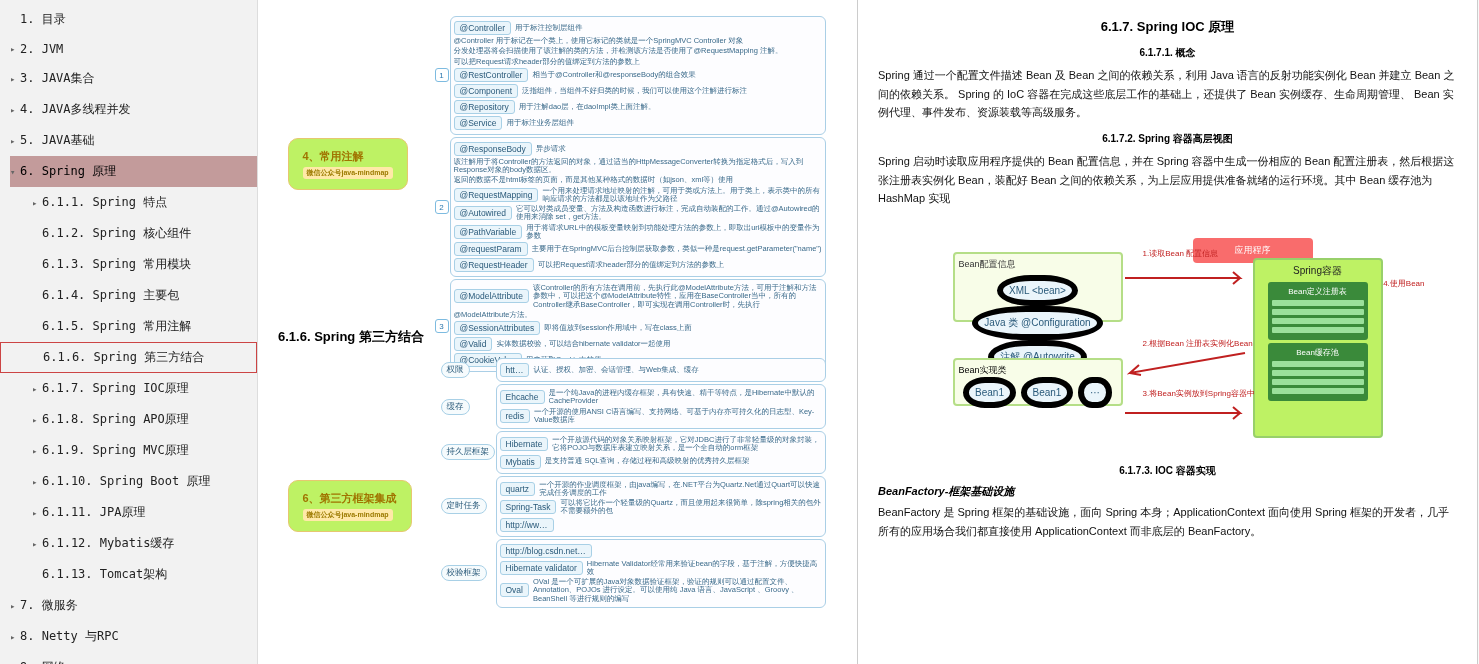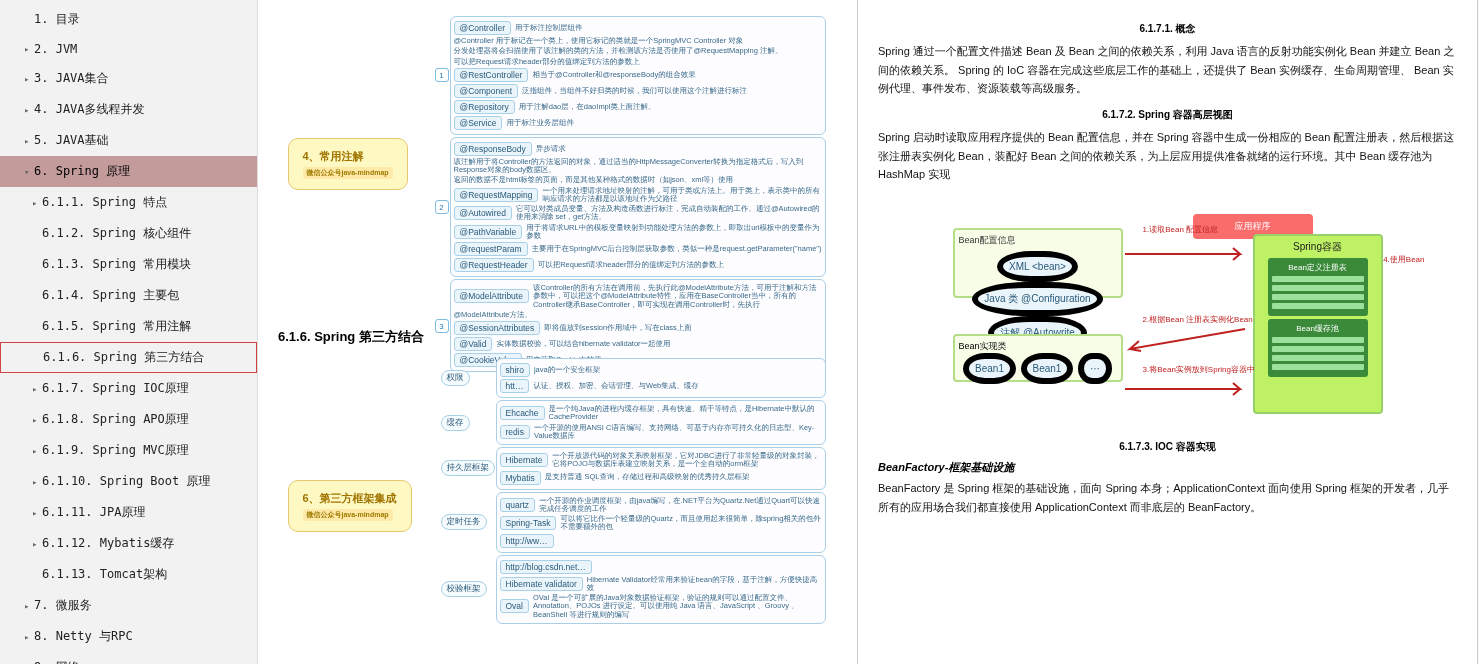--- a/index.html
+++ b/index.html
@@ -29,21 +29,21 @@
     color: #222;
     display: flex;
     align-items: center;
   }
   .toc-item .arrow {
     display: inline-block;
     width: 10px;
     font-size: 9px;
     color: #666;
   }
-  .toc-item.lvl1 { padding-left: 24px; }
+  .toc-item.lvl1 { padding-left: 0; margin-left: 10px; }
   .toc-item.lvl2 { padding-left: 32px; }
   .toc-item.selected {
     background: #c39b9b;
     color: #000;
   }
   .toc-item.current-leaf {
     border: 1px solid #c44;
     padding-top:6px;padding-bottom:6px;
   }
   
@@ -90,21 +90,21 @@
     margin: 2px auto 14px;
     width: 540px;
     font-size: 8.5px;
     padding: 2px;
   }
   .mm-root {
     position: absolute;
     left: 0;
     top: 50%;
     transform: translateY(-50%);
-    background: #fef9c3;
+    background: #bef264;
     border: 1px solid #e6c870;
     border-radius: 10px;
     padding: 10px 14px;
     font-weight: bold;
     color: #a07400;
     font-size: 11px;
   }
   .mm-root .tag {
     font-size:7px;background:#ffe9a8;color:#9c7a00;border-radius:3px;
     padding:1px 4px;display:inline-block;margin-top:3px;
@@ -387,24 +387,20 @@
 
     <div class="mindmap" style="height:300px">
       <div class="mm-root">
         <span>6、第三方框架集成</span><br>
         <span class="tag">微信公众号java-mindmap</span>
       </div>
       <div class="mm-col" id="mm2col">
           <div class="mm-group" style="margin-left: 46px;">
             <div class="mm-node pill" style="position: absolute; left: -56px; top: 50%; transform: translateY(-50%);">权限</div>
             <div class="mm-row">
-              <span class="mm-node">shiro</span>
-              <span class="mm-desc">java的一个安全框架</span>
-            </div>
-            <div class="mm-row">
               <span class="mm-node">htt…</span>
               <span class="mm-desc">认证、授权、加密、会话管理、与Web集成、缓存</span>
             </div>
           </div>
           <div class="mm-group" style="margin-left: 46px;">
             <div class="mm-node pill" style="position: absolute; left: -56px; top: 50%; transform: translateY(-50%);">缓存</div>
             <div class="mm-row">
               <span class="mm-node">Ehcache</span>
               <span class="mm-desc">是一个纯Java的进程内缓存框架，具有快速、精干等特点，是Hibernate中默认的CacheProvider</span>
             </div>
@@ -450,20 +446,21 @@
             <div class="mm-row">
               <span class="mm-node">Oval</span>
               <span class="mm-desc">OVal 是一个可扩展的Java对象数据验证框架，验证的规则可以通过配置文件、Annotation、POJOs 进行设定。可以使用纯 Java 语言、JavaScript 、Groovy 、BeanShell 等进行规则的编写</span>
             </div>
           </div>
         </div>
     </div>
   </div>
 
   <div class="page" style="width:620px">
+    <h4 style="text-align:center">6.1.7.  Spring IOC 原理</h4>
     <h5>6.1.7.1.     概念</h5>
     <p>Spring 通过一个配置文件描述 Bean 及 Bean 之间的依赖关系，利用 Java 语言的反射功能实例化 Bean 并建立 Bean 之间的依赖关系。 Spring 的 IoC 容器在完成这些底层工作的基础上，还提供了 Bean 实例缓存、生命周期管理、 Bean 实例代理、事件发布、资源装载等高级服务。</p>
 
     <h5>6.1.7.2.     Spring 容器高层视图</h5>
     <p>Spring 启动时读取应用程序提供的 Bean 配置信息，并在 Spring 容器中生成一份相应的 Bean 配置注册表，然后根据这张注册表实例化 Bean，装配好 Bean 之间的依赖关系，为上层应用提供准备就绪的运行环境。其中 Bean 缓存池为 HashMap 实现</p>
 
     <div class="ioc-diagram">
       <div class="ioc-box ioc-app">应用程序</div>
 
       <div class="ioc-box ioc-config">

